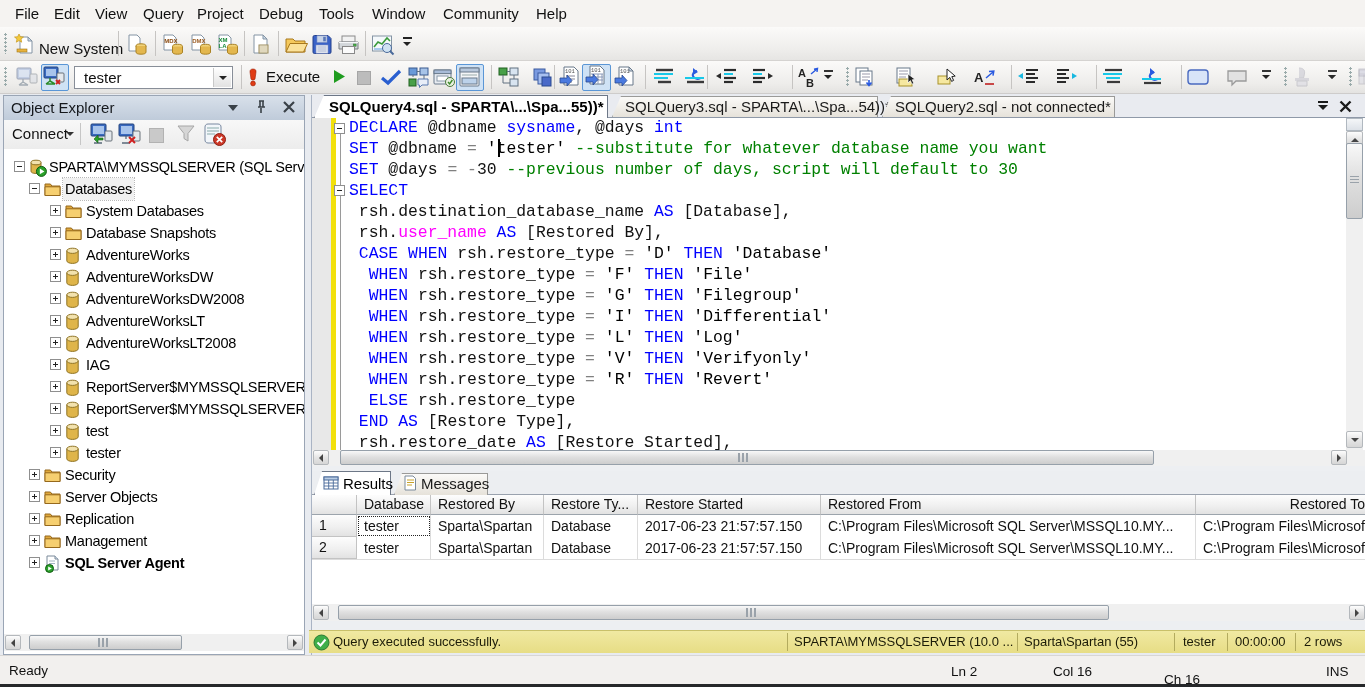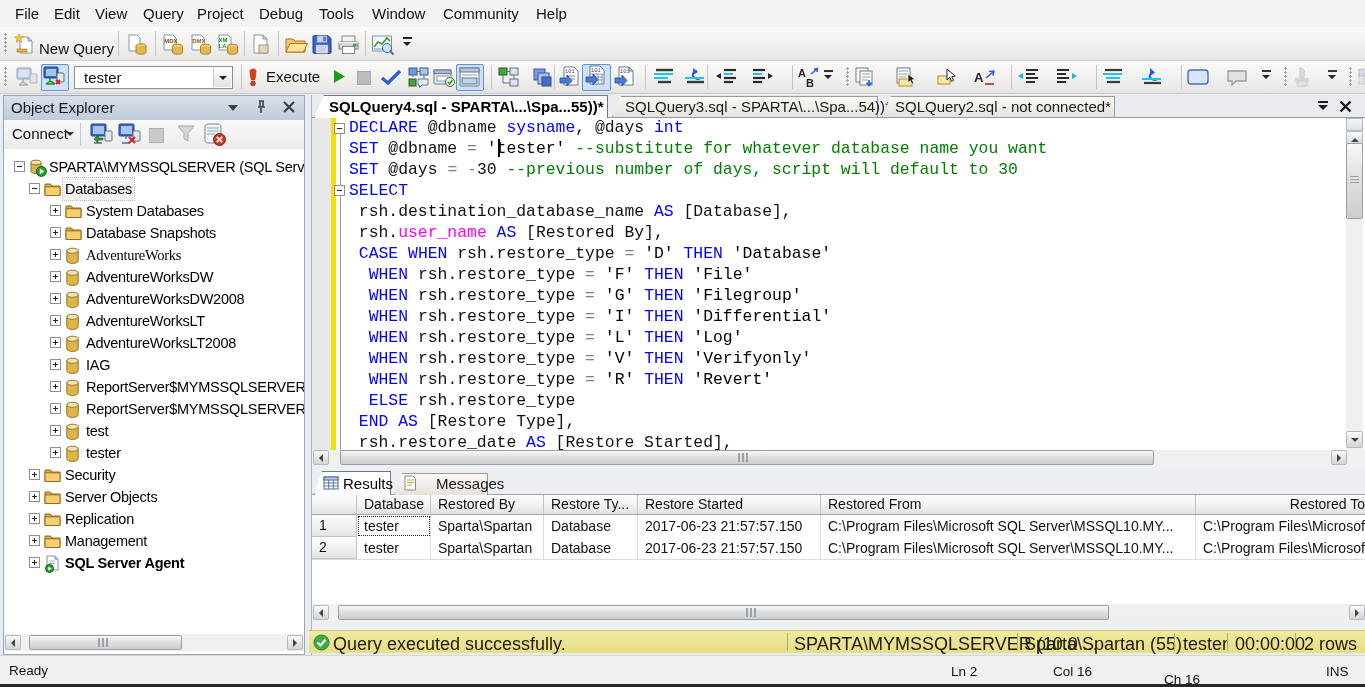--- a/index.html
+++ b/index.html
@@ -22,21 +22,21 @@
 .trow{position:absolute;left:0;width:300px;height:22px;}
 .trow .twb{position:absolute;top:5px;}
 .trow svg{position:absolute;top:3px;}
 .trow span{position:absolute;top:0;line-height:22px;white-space:nowrap;color:#000;font-size:14.5px;letter-spacing:-0.25px;}
 .b0{left:10px}.b1{left:25px}.b2{left:46px}
 .i0{left:25px}.i1{left:40px}.i2{left:61px}
 .t0{left:45px}.t1{left:61px}.t2{left:82px}
 .hdrcell{position:absolute;top:0;bottom:0;background:linear-gradient(#fdfdfd,#efefef 60%,#e2e2e2);border-right:1px solid #c3c3c3;box-sizing:border-box;padding:1px 0 0 7px;line-height:17px;}
 .cell{position:absolute;top:0;bottom:0;border-right:1px solid #dcdcdc;box-sizing:border-box;padding:3px 0 0 7px;line-height:17px;background:#fff;white-space:nowrap;overflow:hidden;font-size:14px;}
 .hdrcell{font-size:14px;}
-.ystat{color:#1c1c08;font-size:18px;white-space:nowrap;}
+.ystat{color:#1c1c08;font-size:13px;white-space:nowrap;}
 #grid{font-size:14px;}
 </style></head>
 <body>
 
 <div class="ab" style="left:0;top:0;width:1365px;height:27px;background:#f5f3f1;"></div>
 <div class="ab" id="menus" style="top:5px;left:0;height:18px;width:100%;">
  <span class="ab" style="left:15px;">File</span>
  <span class="ab" style="left:54px;">Edit</span>
  <span class="ab" style="left:95px;">View</span>
  <span class="ab" style="left:143px;">Query</span>
@@ -50,21 +50,21 @@
 
 <div class="ab" id="tb1" style="left:0;top:27px;width:1365px;height:34px;background:linear-gradient(#fbfaf9,#eeedeb 70%,#e6e5e3);border-bottom:1px solid #d5d3d1;box-sizing:border-box;">
  <div class="ab grip" style="left:4px;"></div>
  <div class="ab" style="left:13px;top:6px;">
   <svg width="22" height="22" viewBox="0 0 22 22">
    <path d="M7 4 L15 4 L19 8 L19 20 L7 20 Z" fill="#fff" stroke="#8494a4"></path>
    <path d="M15 4 L15 8 L19 8 Z" fill="#cddcea" stroke="#8494a4"></path>
    <path d="M6 1 l1.4 2.8 L10.5 4 L8 6 l.7 3.2 L6 7.6 L3.3 9.2 L4 6 L1.5 4 L4.6 3.8 Z" fill="#f3c93c" stroke="#c79a20" stroke-width=".7"></path>
    <rect x="4" y="16" width="10" height="3" fill="#e8b23c" stroke="#a07818" stroke-width=".6"></rect>
   </svg></div>
- <div class="ab" style="left:39px;top:13px;">New Query</div>
+ <div class="ab" style="left:39px;top:13px;">New System</div>
  <div class="ab sep" style="left:118px;"></div>
  <div class="ab" style="left:126px;top:7px;">
   <svg width="22" height="22" viewBox="0 0 22 22">
    <path d="M3 1 L11 1 L14 4 L14 17 L3 17 Z" fill="#fff" stroke="#8494a4"></path>
    <ellipse cx="15" cy="12" rx="5" ry="2.2" fill="#f0d27a" stroke="#ab8325"></ellipse>
    <path d="M10 12 v6 a5 2.2 0 0 0 10 0 v-6" fill="#e3b74e" stroke="#ab8325"></path>
   </svg></div>
  <div class="ab sep" style="left:155px;"></div>
  <div class="ab" style="left:161px;top:7px;">
   <svg width="24" height="22" viewBox="0 0 24 22">
@@ -455,21 +455,21 @@
         <div class="twb b2">
           <div class="h"></div>
           <div class="v"></div>
         </div>
    <svg class="i2" width="17" height="16" viewBox="0 0 17 16">
           <path d="M1 3 h5.4 l1.5 2 h8.1 v9.5 H1 Z" fill="#e0a83c" stroke="#96691c"></path>
           <path d="M1 14.5 V5.8 h15 v8.7 Z" fill="#f6cf70" stroke="#96691c"></path>
         </svg>
    <span class="t2">Database Snapshots</span>
       </div>
-  <div class="trow" style="top:95px;font-family:Liberation Serif, serif;">
+  <div class="trow" style="top:95px;">
         <div class="twb b2">
           <div class="h"></div>
           <div class="v"></div>
         </div>
    <svg class="i2" width="15" height="18" viewBox="0 0 15 18">
           <path d="M1.8 3.8 v10 a5.7 2.6 0 0 0 11.4 0 v-10" fill="#dfb54a" stroke="#8f7324"></path>
           <ellipse cx="7.5" cy="3.8" rx="5.7" ry="2.6" fill="#f2e2ae" stroke="#8f7324"></ellipse>
         </svg>
    <span class="t2">AdventureWorks</span>
       </div>
@@ -725,21 +725,21 @@
  <div class="ab" style="left:0;top:371px;width:1054px;height:5px;background:#edeff2;"></div>
 
  <div class="ab" style="left:0;top:376px;width:1054px;height:24px;background:#eceef1;">
   <div class="ab" style="left:0;top:23px;width:1054px;height:1px;background:#9aa2ae;"></div>
   <div class="ab" style="left:82px;top:2px;width:94px;height:22px;background:linear-gradient(#fbfaf8,#e6e2da);border:1px solid #9a9a98;border-bottom:none;box-sizing:border-box;clip-path:polygon(8px 0,100% 0,100% 100%,0 100%);"></div>
   <div class="ab" style="left:90px;top:4px;">
    <svg width="16" height="17" viewBox="0 0 16 17">
           <path d="M3 1 h8 l2.5 2.5 V15 H3 Z" fill="#fff" stroke="#7a8a9a"></path>
           <path d="M5 5 h7 M5 7.5 h7 M5 10 h5" stroke="#c8a22a" stroke-width="1.1"></path>
         </svg></div>
-  <div class="ab" style="left:109px;top:4px;color:#1a1a1a;margin-left:15px;">Messages</div>
+  <div class="ab" style="left:109px;top:4px;color:#1a1a1a;">Messages</div>
   <div class="ab" style="left:2px;top:0px;width:77px;height:24px;background:#fff;border:1px solid #6d7787;border-bottom:none;box-sizing:border-box;clip-path:polygon(8px 0,100% 0,100% 100%,0 100%);"></div>
   <div class="ab" style="left:11px;top:4px;">
    <svg width="17" height="16" viewBox="0 0 17 16">
           <rect x="1" y="2" width="14" height="12" fill="#fff" stroke="#4a6a9a"></rect>
           <rect x="1" y="2" width="14" height="3" fill="#b8cce4" stroke="#4a6a9a"></rect>
           <path d="M1 8 h14 M1 11 h14 M5.7 5 v9 M10.3 5 v9" stroke="#4a6a9a" stroke-width=".9"></path>
         </svg></div>
   <div class="ab" style="left:31px;top:4px;color:#000;">Results</div>
  </div>
 

